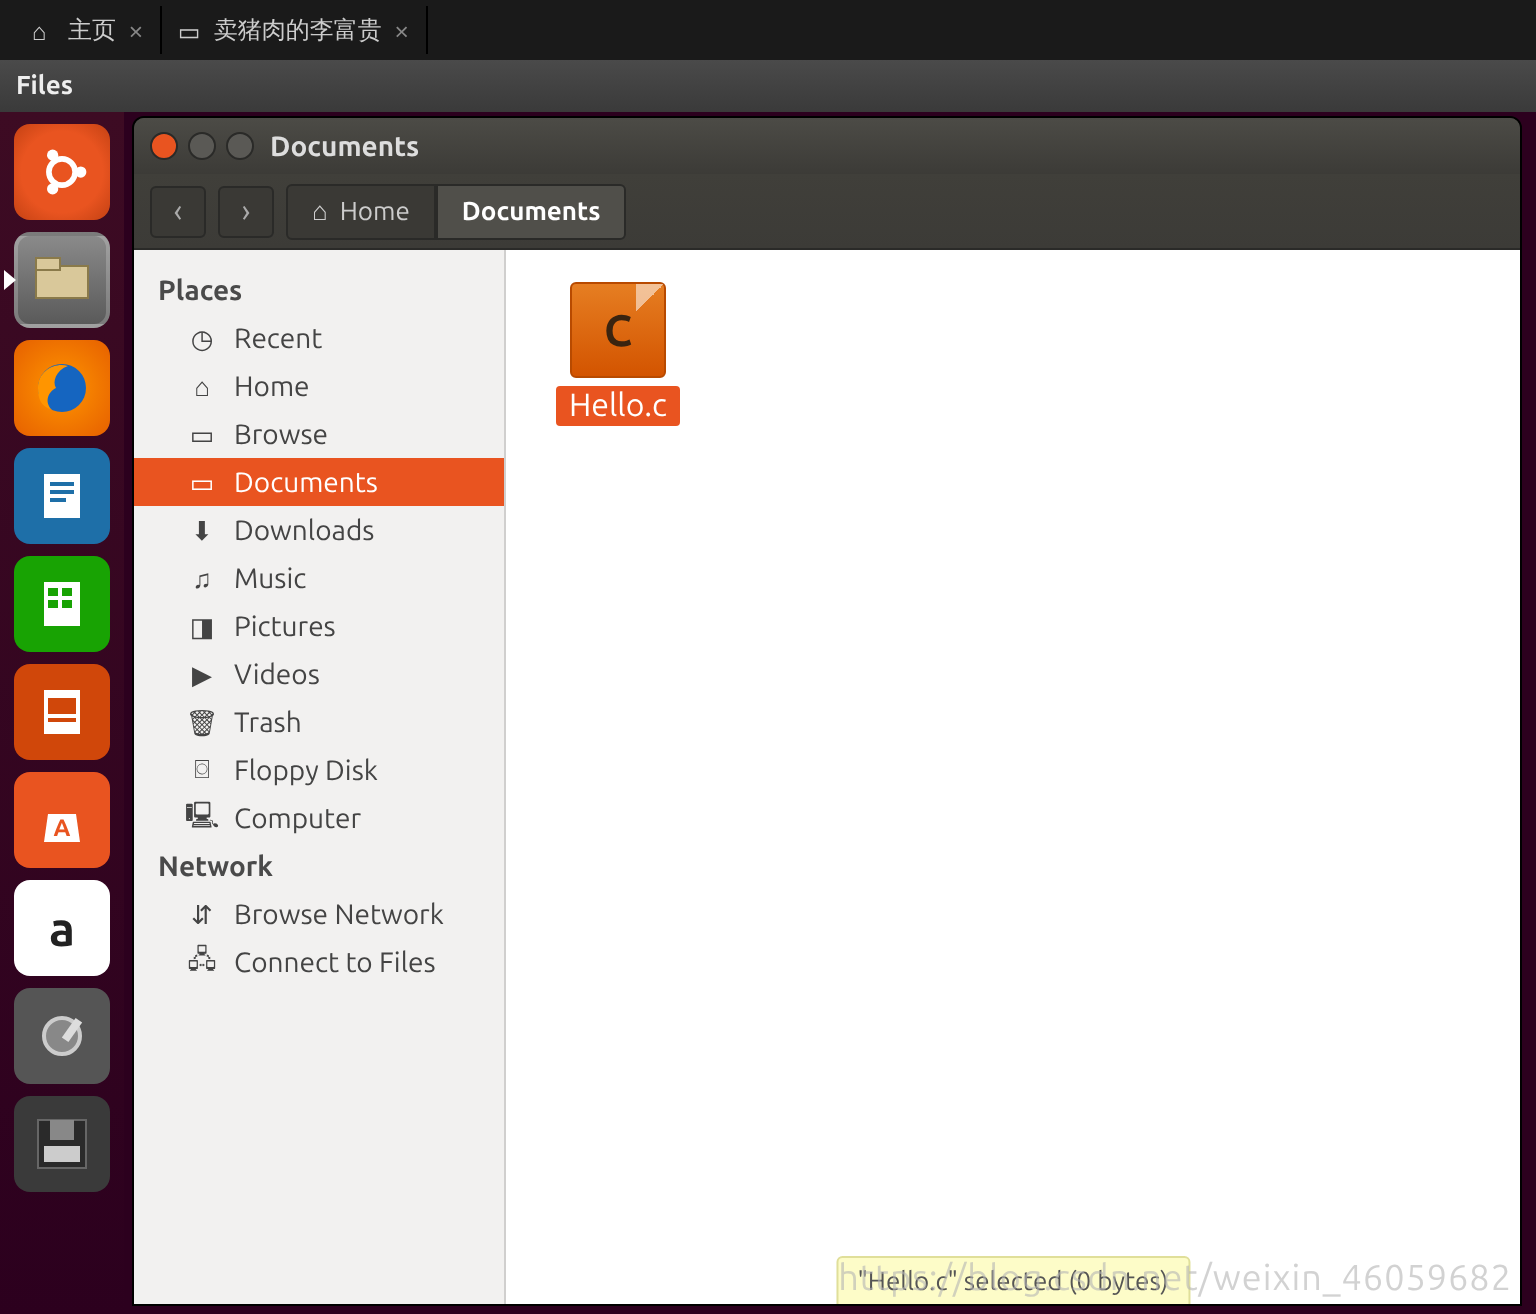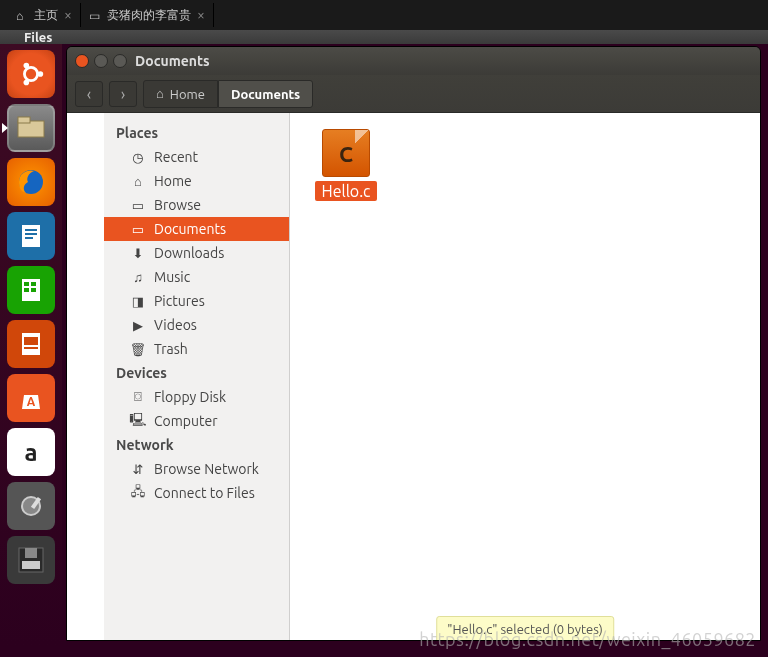--- a/index.html
+++ b/index.html
@@ -4,21 +4,21 @@
 <style>
 * { box-sizing: border-box; margin: 0; padding: 0; font-family: Ubuntu, "Segoe UI", sans-serif; }
 body { width: 768px; height: 657px; background: #2c001e; overflow: hidden; position: relative; }
 
 
 .tab-strip { height: 30px; background: #1a1a1a; display: flex; align-items: center; padding-left: 8px; }
 .browser-tab { color: #ccc; font-size: 12px; display: flex; align-items: center; padding: 0 8px; height: 24px; gap: 6px; border-right: 1px solid #000; }
 .browser-tab .close { color: #888; font-size: 14px; cursor: pointer; }
 .tab-ico { width: 12px; height: 12px; display: inline-block; }
 
-.menu-bar { height: 14px; background: linear-gradient(#4a4a4a,#3a3a3a); color: #eee; font-size: 13px; font-weight: bold; padding-left: 24px; display: flex; align-items: center; }
+.menu-bar { height: 26px; background: linear-gradient(#4a4a4a,#3a3a3a); color: #eee; font-size: 13px; font-weight: bold; padding-left: 8px; display: flex; align-items: center; }
 
 .shell { display: flex; height: calc(657px - 30px - 24px); }
 
 
 .launcher { width: 62px; background: linear-gradient(#3d0b23,#2c001e); display: flex; flex-direction: column; align-items: center; padding-top: 6px; gap: 6px; }
 .launcher .litem { width: 48px; height: 48px; border-radius: 8px; display: flex; align-items: center; justify-content: center; position: relative; cursor: pointer; }
 .launcher .litem.active::before { content:""; position:absolute; left:-7px; top:50%; transform:translateY(-50%); width:0; height:0; border-top:5px solid transparent; border-bottom:5px solid transparent; border-left:6px solid #fff; }
 .ubuntu-logo { background: radial-gradient(circle,#e95420 60%,#c34113); }
 .ubuntu-logo svg { width:30px; height:30px; }
 .files-ico { background: linear-gradient(#8a8a8a,#5a5a5a); border:2px solid #fff3; }
@@ -40,21 +40,21 @@
 .titlebar .title { color:#ddd; font-weight:bold; font-size:14px; }
 
 .toolbar { height:38px; background:linear-gradient(#403f3a,#3c3b37); display:flex; align-items:center; padding:0 8px; gap:6px; border-bottom:1px solid #2a2a28; }
 .nav-btn { width:28px; height:26px; background:#3a3935; border:1px solid #2a2a28; border-radius:3px; display:flex; align-items:center; justify-content:center; color:#aaa; cursor:pointer; }
 .path { display:flex; height:28px; }
 .path-seg { padding:0 12px; display:flex; align-items:center; gap:6px; color:#ccc; background:#3a3935; border:1px solid #2a2a28; font-size:13px; cursor:pointer; }
 .path-seg.current { background:#504f4a; color:#fff; font-weight:bold; }
 .path-seg:first-child { border-radius:3px 0 0 3px; }
 .path-seg:last-child { border-radius:0 3px 3px 0; }
 
-.fm-body { flex:1; display:flex; background:#fff;padding-left:37px; }
+.fm-body { flex:1; display:flex; background:#fff; }
 .sidebar { width:186px; background:#f2f1f0; border-right:1px solid #d0cfce; padding:8px 0; overflow-y:auto; }
 .side-head { padding:4px 12px; font-weight:bold; color:#4a4a4a; font-size:14px; }
 .side-item { padding:4px 12px 4px 26px; display:flex; align-items:center; gap:8px; color:#444; font-size:14px; cursor:pointer; position:relative; }
 .side-item.selected { background:#e95420; color:#fff; }
 .side-ico { width:16px; height:16px; display:inline-flex; align-items:center; justify-content:center; font-size:13px; }
 
 .content { flex:1; padding:16px; position:relative; }
 .file-item { width:80px; display:flex; flex-direction:column; align-items:center; gap:4px; cursor:pointer; }
 .file-thumb { width:48px; height:48px; background:linear-gradient(#e67e22,#d35400); border:1px solid #b84a00; border-radius:3px; display:flex; align-items:center; justify-content:center; color:#3a2410; font-weight:bold; font-size:22px; position:relative; }
 .file-thumb::after { content:""; position:absolute; top:0; right:0; width:14px; height:14px; background:linear-gradient(135deg,#fff8 50%,transparent 50%); }
@@ -214,21 +214,20 @@
             <span>Pictures</span>
           </div>
           <div class="side-item">
             <span class="side-ico">▶</span>
             <span>Videos</span>
           </div>
           <div class="side-item">
             <span class="side-ico">🗑</span>
             <span>Trash</span>
           </div>
-          <div class="side-head">Devices</div>
           <div class="side-item">
             <span class="side-ico">⌼</span>
             <span>Floppy Disk</span>
           </div>
           <div class="side-item">
             <span class="side-ico">🖳</span>
             <span>Computer</span>
           </div>
           <div class="side-head">Network</div>
           <div class="side-item">

